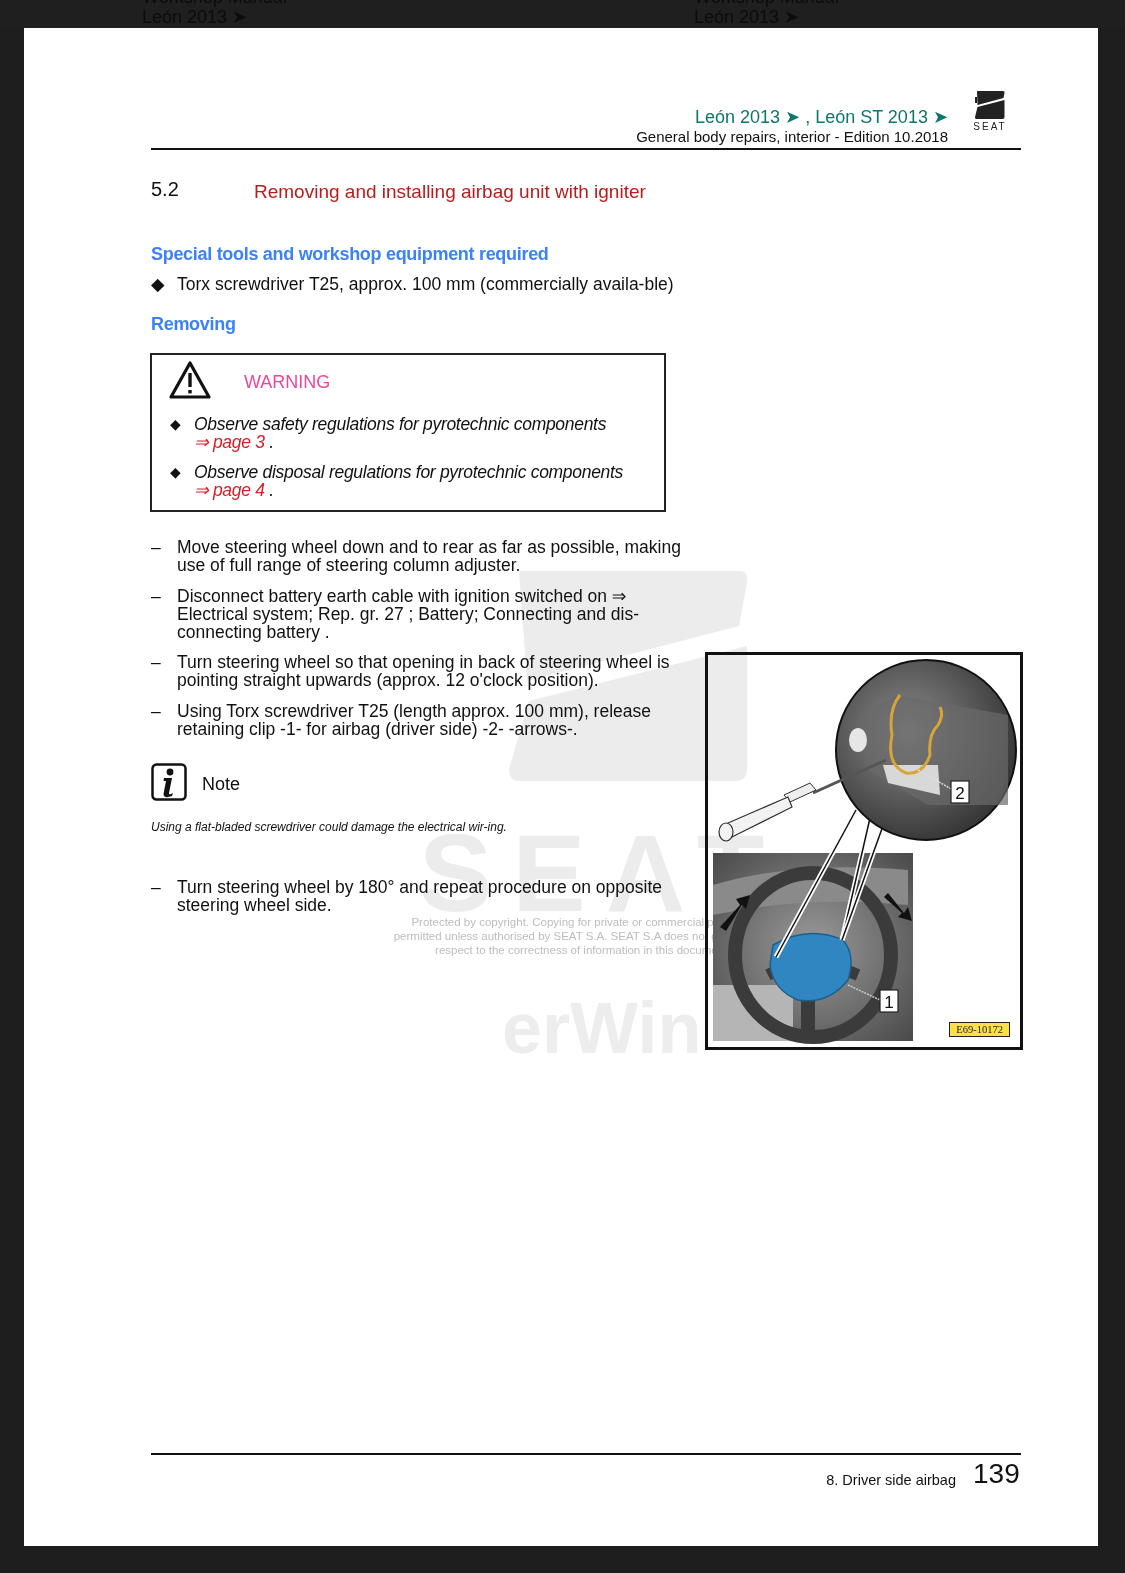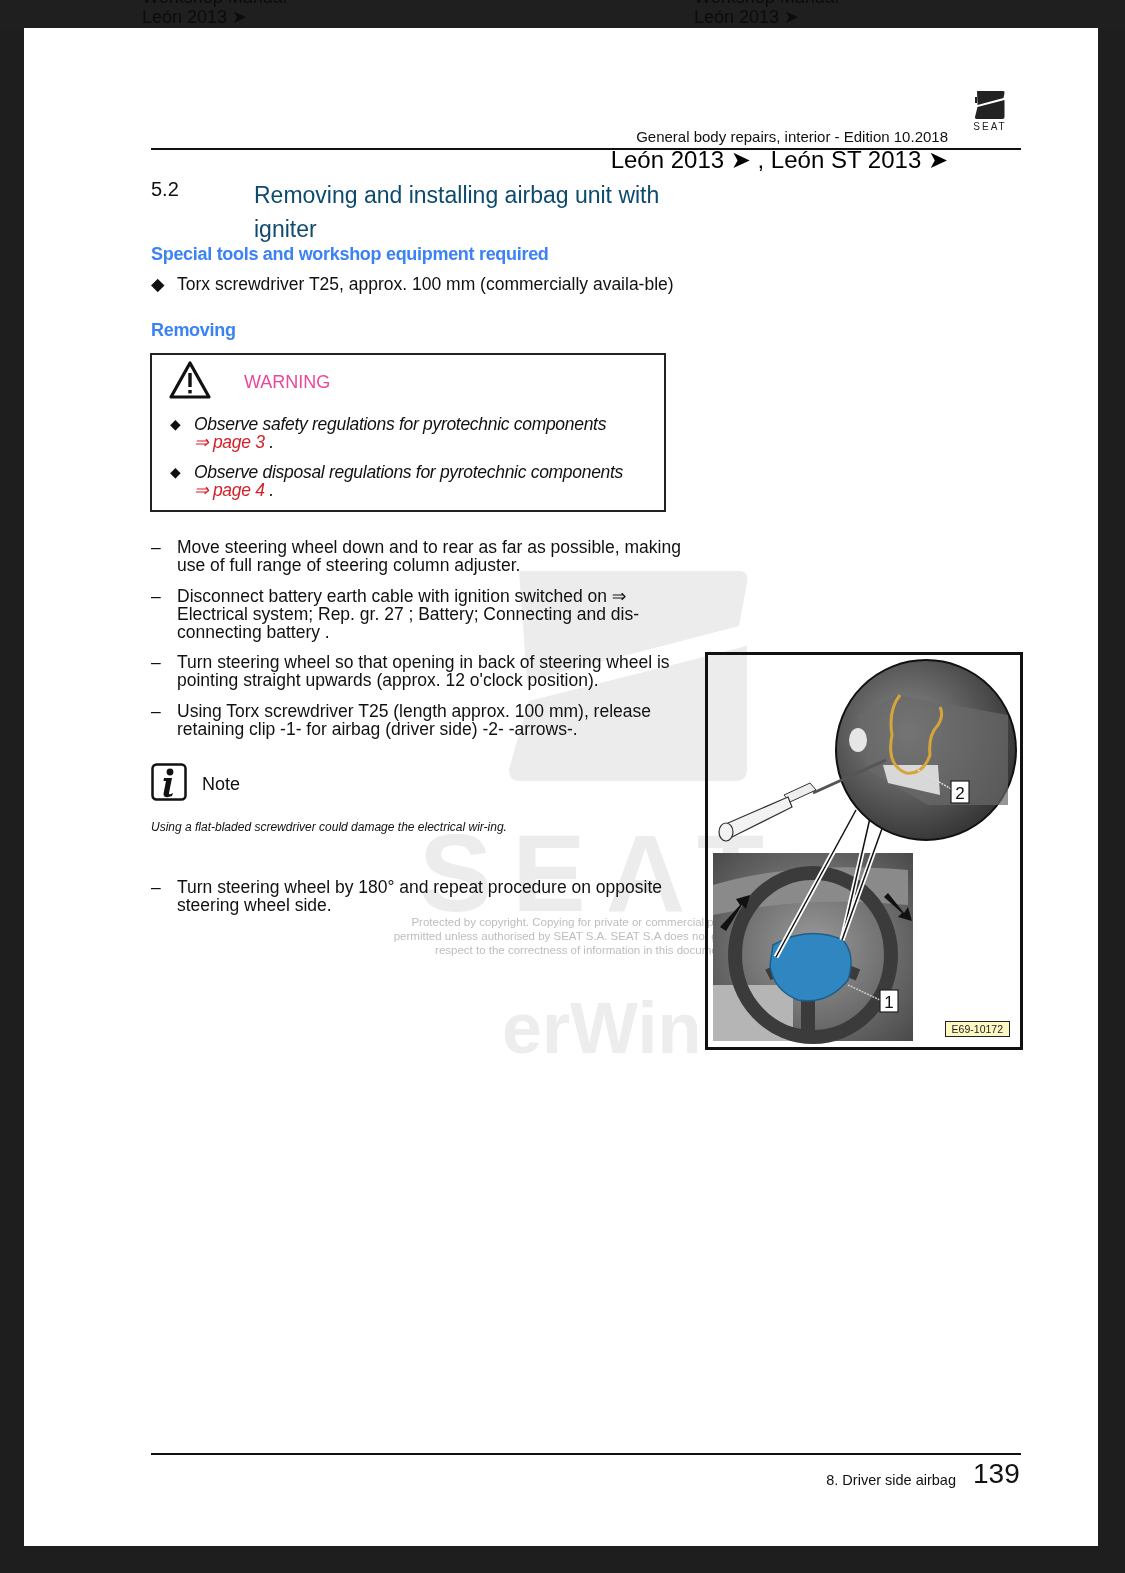--- a/index.html
+++ b/index.html
@@ -32,27 +32,27 @@
   }
   .wm-erwin {
     position: absolute; left: 478px; top: 960px; font-size: 72px; font-weight: bold;
     color: #ededed; line-height: 80px;
   }
   .copyright {
     position: absolute; left: 340px; top: 887px; width: 360px;
     font-size: 11.5px; color: #bdbdbd; text-align: right; line-height: 14px;
     white-space: nowrap; overflow: hidden;
   }
-  .header-l1 { position: absolute; right: 150px; top: 78px; font-size: 24px; color: #000000; white-space: nowrap; margin-top: 40px; }
+  .header-l1 { position: absolute; right: 150px; top: 78px; font-size: 18px; color: #0f766e; white-space: nowrap; }
   .header-l2 { position: absolute; right: 150px; top: 100px; font-size: 15px; color: #111; white-space: nowrap; }
   .logo { position: absolute; left: 940px; top: 62px; width: 52px; height: 44px; }
   .logo .word { position:absolute; left:0; top:31px; width:52px; text-align:center; font-size:10px; letter-spacing:2px; color:#222; }
   .rule { position: absolute; left: 127px; width: 870px; height: 2px; background: #111; }
   .sec-num { position: absolute; left: 127px; top: 150px; font-size: 20px; color: #111; }
-  .sec-title { position: absolute; left: 230px; top: 150px; width: 430px; font-size: 23px; color: #0c4a6e; line-height: 34px; }
+  .sec-title { position: absolute; left: 230px; top: 150px; width: 430px; font-size: 19px; color: #b91c1c; line-height: 27px; }
   .subhead { position: absolute; left: 127px; font-size: 18px; font-weight: bold; color: #3b82f6; letter-spacing: -0.3px; }
   .item { position: absolute; left: 127px; width: 540px; font-size: 17.5px; color: #111; line-height: 18px; }
   .item .mark { position: absolute; left: 0; top: 0; }
   .item .txt { display: block; margin-left: 26px; }
   .warnbox {
     position: absolute; left: 126px; top: 325px; width: 512px; height: 155px;
     border: 2px solid #222; background: rgba(255,255,255,0.0);
   }
   .warn-icon { position: absolute; left: 16px; top: 5px; width: 44px; height: 40px; }
   .warn-title { position: absolute; left: 92px; top: 17px; font-size: 18px; color: #ec4899; }
@@ -60,21 +60,21 @@
   .warn-item .mark { position: absolute; left: 0; top: 0; font-style: normal; font-size: 14px; }
   .warn-item .txt { display: block; margin-left: 24px; }
   .link { color: #d4202a; }
   .note-icon { position: absolute; left: 127px; top: 735px; width: 36px; height: 38px; }
   .note-title { position: absolute; left: 178px; top: 746px; font-size: 18px; color: #111; }
   .note-text { position: absolute; left: 127px; top: 790px; width: 520px; font-size: 12px; font-style: italic; color: #111; line-height: 18px; }
   .figure {
     position: absolute; left: 681px; top: 624px; width: 312px; height: 392px;
     border: 3px solid #111; background: transparent; overflow: hidden;
   }
-  .fig-label { position: absolute; right: 10px; bottom: 10px; border: 1.5px solid #222; padding: 1px 6px; font-size: 10.5px; color: #222; background: #fef9c3; }
+  .fig-label { position: absolute; right: 10px; bottom: 10px; border: 1.5px solid #222; padding: 1px 6px; font-size: 10.5px; color: #222; background: #fde047; font-family: Liberation Serif, serif; }
   .footer-sec { position: absolute; right: 142px; top: 1444px; font-size: 14.5px; color: #111; }
   .footer-pg { position: absolute; left: 949px; top: 1430px; font-size: 28px; color: #111; }
 </style>
 </head>
 <body>
 
 <div class="prev-strip">
   <div class="ghost" style="left:142px;">
     <span class="t1">Workshop Manual</span>
     <span class="t2">León 2013 ➤</span>
@@ -108,21 +108,21 @@
 
   <div class="sec-num">5.2</div>
   <div class="sec-title">Removing and installing airbag unit with igniter</div>
 
   <div class="subhead" style="top:216px;">Special tools and workshop equipment required</div>
   <div class="item" style="top:247px;">
     <span class="mark">◆</span>
     <span class="txt">Torx screwdriver T25, approx. 100 mm (commercially availa-ble)</span>
   </div>
 
-  <div class="subhead" style="top:292px;">Removing</div>
+  <div class="subhead" style="top:286px;">Removing</div>
 
   <div class="warnbox">
     <svg class="warn-icon" viewBox="0 0 44 40">
       <path d="M22 3 L41 37 H3 Z" fill="none" stroke="#111" stroke-width="3.2" stroke-linejoin="round"></path>
       <rect x="20.3" y="13" width="3.4" height="14" fill="#111"></rect>
       <rect x="20.3" y="30" width="3.4" height="3.4" fill="#111"></rect>
     </svg>
     <div class="warn-title">WARNING</div>
     <div class="warn-item" style="top:60px;">
       <span class="mark">◆</span>

